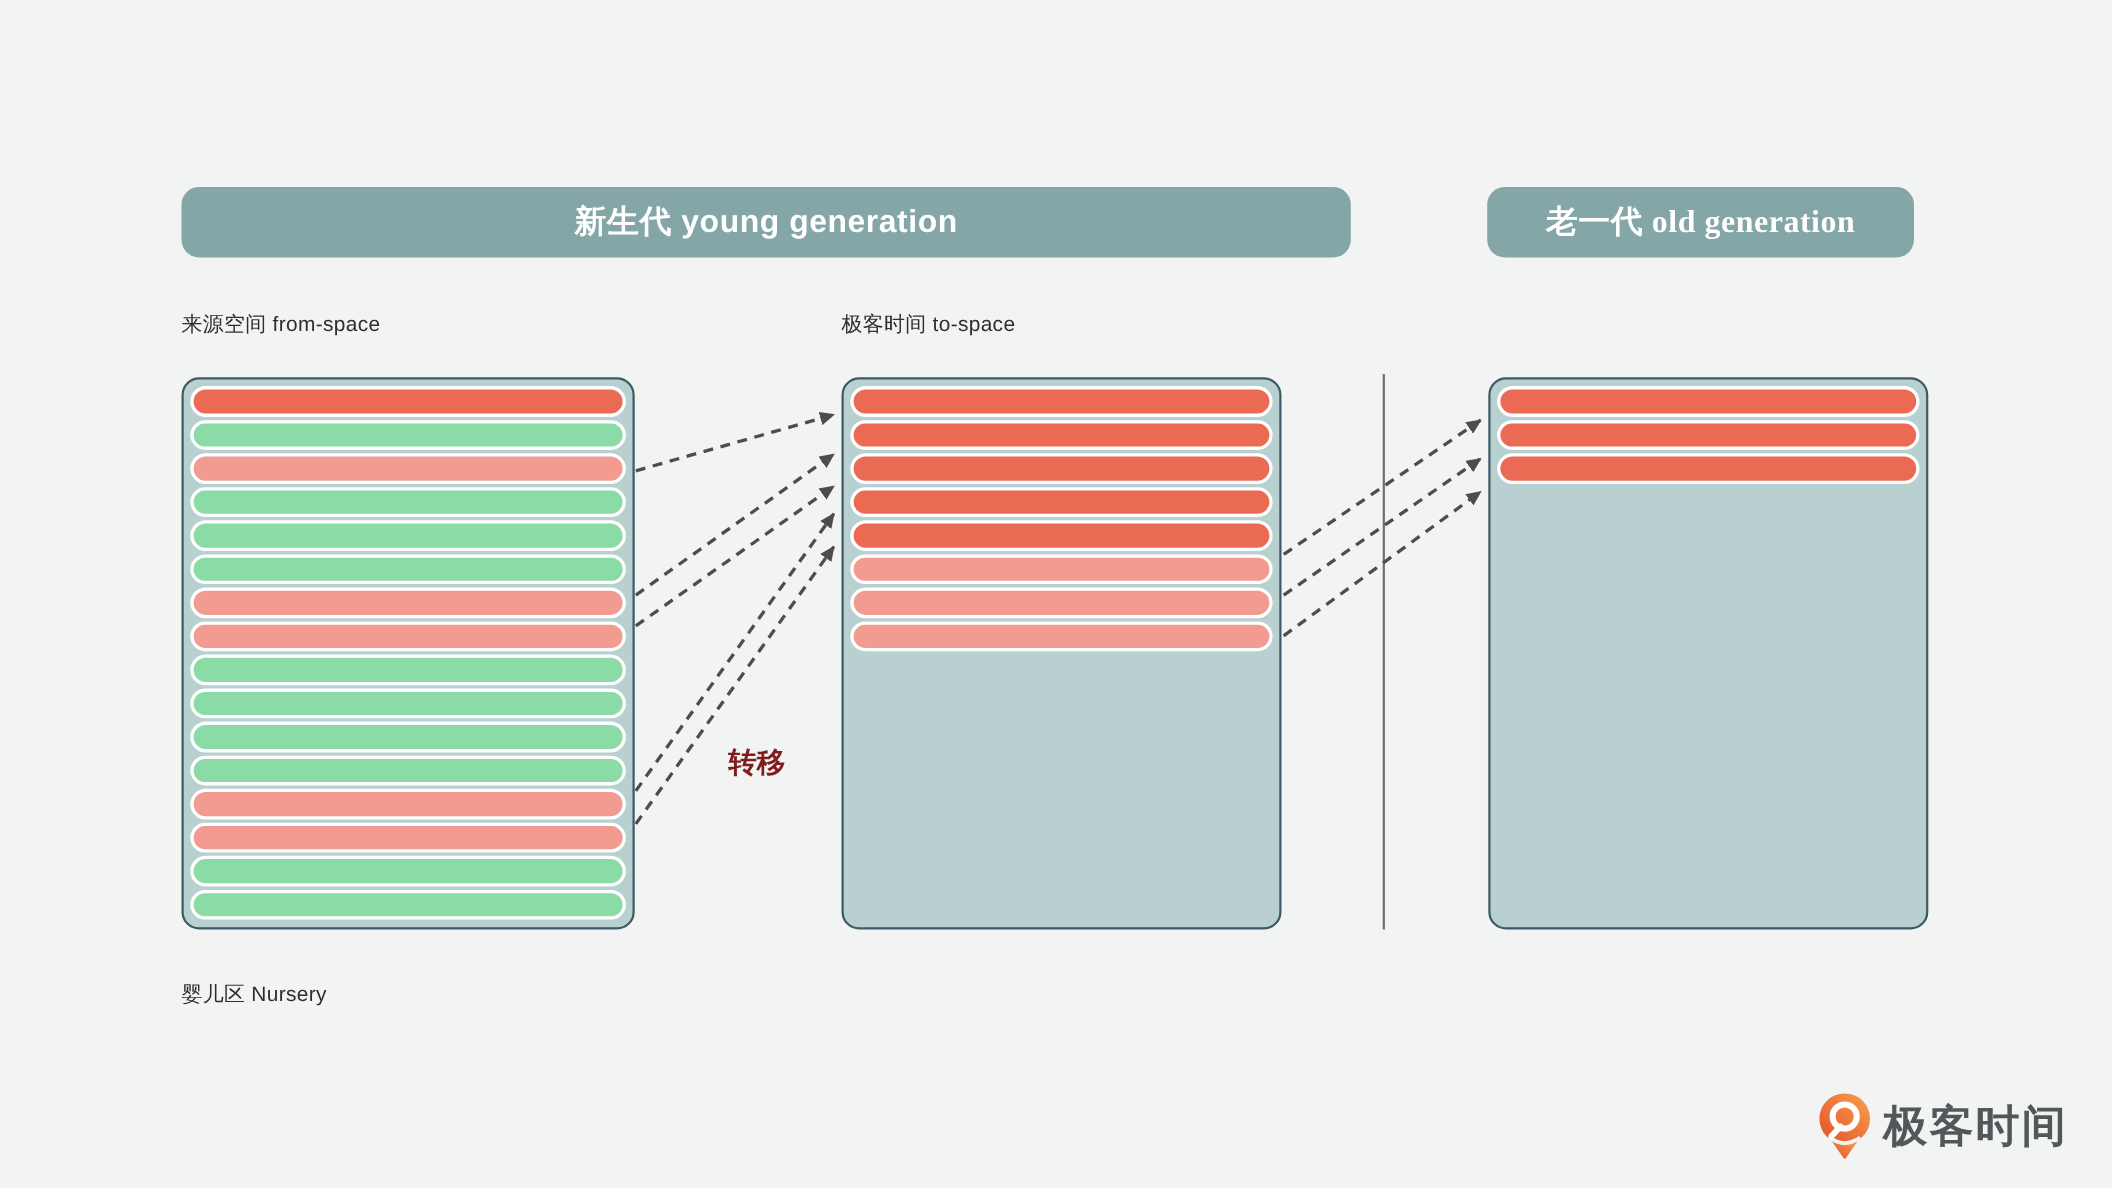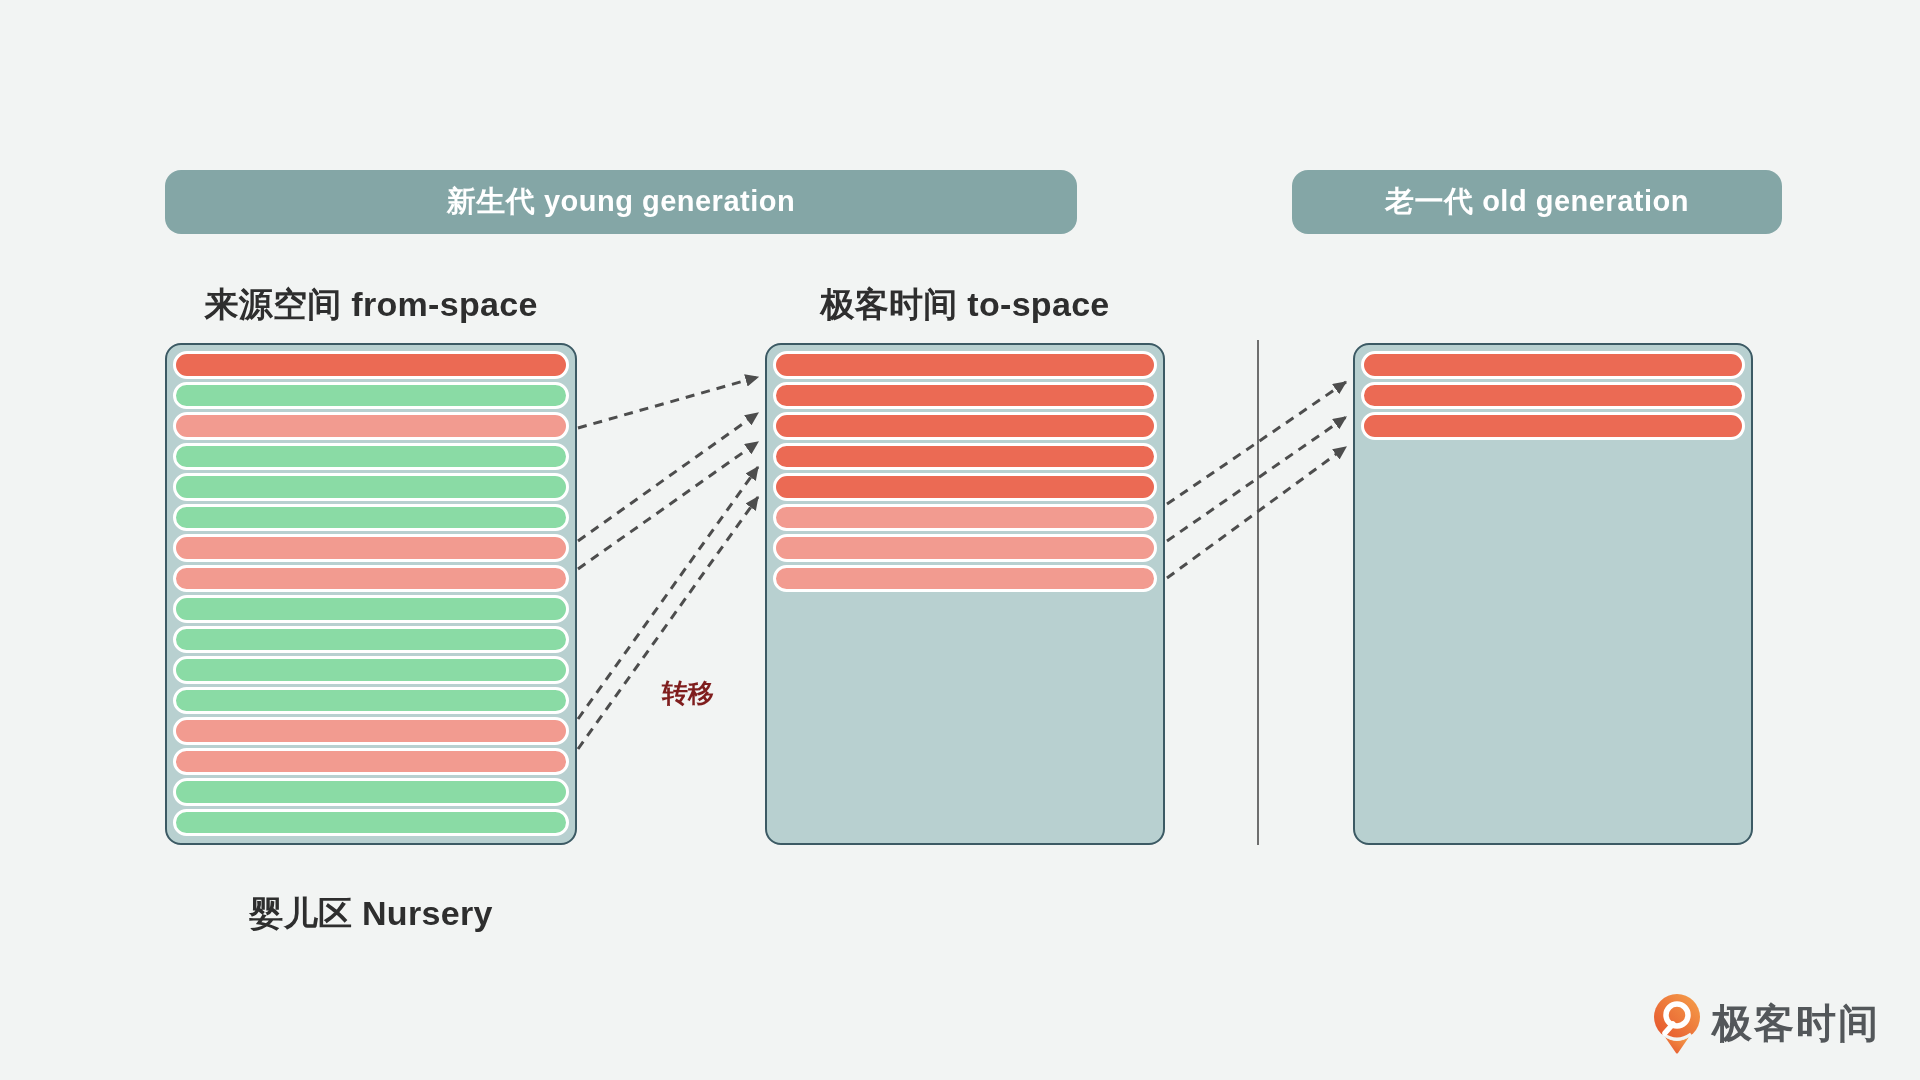--- a/index.html
+++ b/index.html
@@ -18,29 +18,29 @@
     border-radius: 16px;
     background: var(--header-bg);
     color: var(--header-text);
     font-size: 29px;
     font-weight: 700;
     display: flex;
     align-items: center;
     justify-content: center;
     letter-spacing: 0.5px;
   }
-  #young-header { left: 165px; top: 170px; width: 912px; align-items: center; }
-  #old-header   { left: 1292px; top: 170px; width: 490px; }
+  #young-header { left: 165px; top: 170px; width: 1063px; align-items: center; }
+  #old-header   { left: 1352px; top: 170px; width: 388px; font-family: Liberation Serif, serif; }
 
   
   .space-label {
     position: absolute;
-    text-align: center;
-    font-size: 34px;
-    font-weight: 700;
+    text-align: left;
+    font-size: 19px;
+    font-weight: 400;
     color: var(--label-text);
     letter-spacing: 0.3px;
   }
   #label-from   { left: 165px; top: 282px; width: 412px; }
   #label-to     { left: 765px; top: 282px; width: 400px; }
   #label-nursery      { left: 165px; top: 879px; width: 412px; margin-top: 12px; }
   #label-intermediate { left: 765px; top: 879px; width: 400px; }
   #label-transfer {
     position: absolute; left: 638px; top: 676px; width: 100px;
     text-align: center; font-size: 26px; font-weight: 600; color: #7f1d1d;

